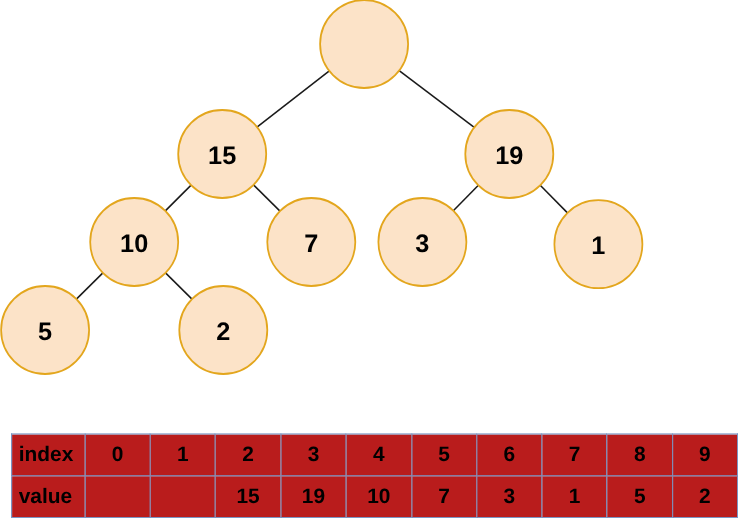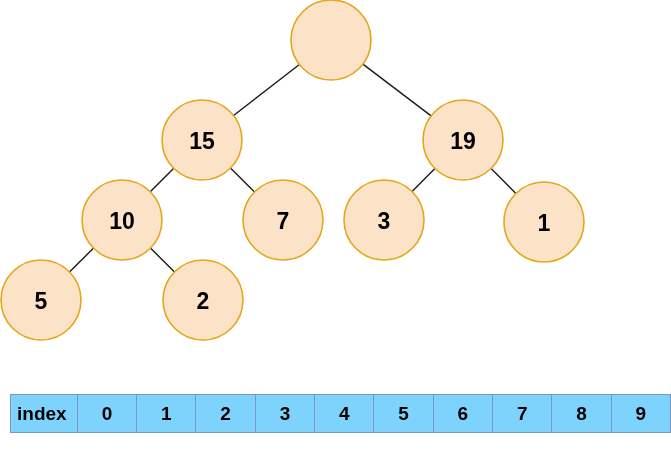--- a/index.html
+++ b/index.html
@@ -52,21 +52,21 @@
     top: 394px;
   }
 
   table.array-table {
     border-collapse: collapse;
     table-layout: fixed;
   }
 
   table.array-table td {
     border: 1.4px solid #7b95c4;
-    background: #7dd3fc;
+    background: #b91c1c;
     height: 37px;
     text-align: center;
     vertical-align: middle;
     font-family: "Liberation Sans", sans-serif;
     font-size: 19px;
     font-weight: bold;
     color: #000000;
     padding: 0;
   }
 
@@ -142,15 +142,28 @@
           <td class="cell">1</td>
           <td class="cell">2</td>
           <td class="cell">3</td>
           <td class="cell">4</td>
           <td class="cell">5</td>
           <td class="cell">6</td>
           <td class="cell">7</td>
           <td class="cell">8</td>
           <td class="cell">9</td>
         </tr>
+        <tr>
+          <td class="row-header">value</td>
+          <td class="cell"></td>
+          <td class="cell"></td>
+          <td class="cell">15</td>
+          <td class="cell">19</td>
+          <td class="cell">10</td>
+          <td class="cell">7</td>
+          <td class="cell">3</td>
+          <td class="cell">1</td>
+          <td class="cell">5</td>
+          <td class="cell">2</td>
+        </tr>
       </tbody>
   </table>
 </div>
 
 </body></html>

